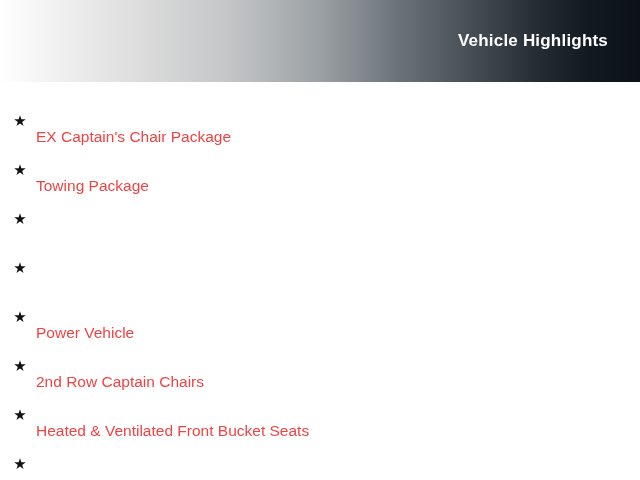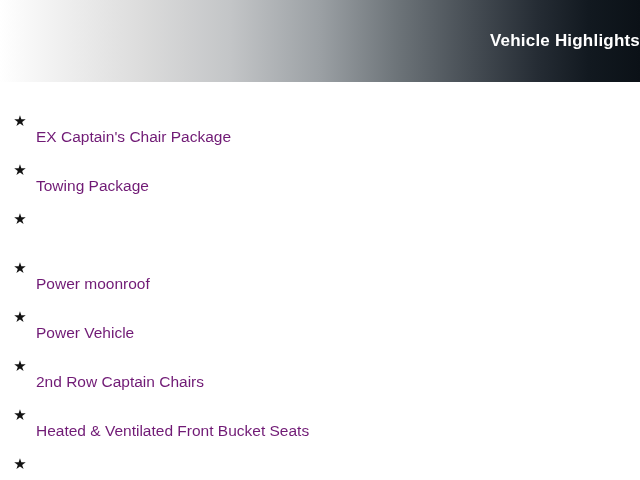--- a/index.html
+++ b/index.html
@@ -31,20 +31,21 @@
         #9ba0a4 50%,
         #6d7479 62%,
         #454c53 74%,
         #252c34 84%,
         #121920 92%,
         #0b1117 100%);
     display: flex;
     align-items: center;
     justify-content: flex-end;
     box-sizing: border-box;
+    padding-right: 32px;
   }
   .header-title {
     color: #ffffff;
     font-size: 17px;
     font-weight: bold;
     letter-spacing: 0.2px;
     white-space: nowrap;
   }
   .highlights {
     list-style: none;
@@ -61,21 +62,21 @@
   .bullet-icon {
     width: 20px;
     font-size: 15px;
     line-height: 1;
     color: #121212;
     text-align: center;
     flex: 0 0 20px;
   }
   .highlight-label {
     font-size: 15.5px;
-    color: #701a75;
+    color: #ef4444;
     padding-left: 6px;
     white-space: nowrap;
     margin-top: 32px;
   }
 </style>
 </head>
 <body>
 
 <div class="page">
 
@@ -94,21 +95,20 @@
       <span class="bullet-icon">★</span>
       <span class="highlight-label">Towing Package</span>
     </li>
 
     <li class="highlight-item">
       <span class="bullet-icon">★</span>
     </li>
 
     <li class="highlight-item">
       <span class="bullet-icon">★</span>
-      <span class="highlight-label">Power moonroof</span>
     </li>
 
     <li class="highlight-item">
       <span class="bullet-icon">★</span>
       <span class="highlight-label">Power Vehicle</span>
     </li>
 
     <li class="highlight-item">
       <span class="bullet-icon">★</span>
       <span class="highlight-label">2nd Row Captain Chairs</span>

